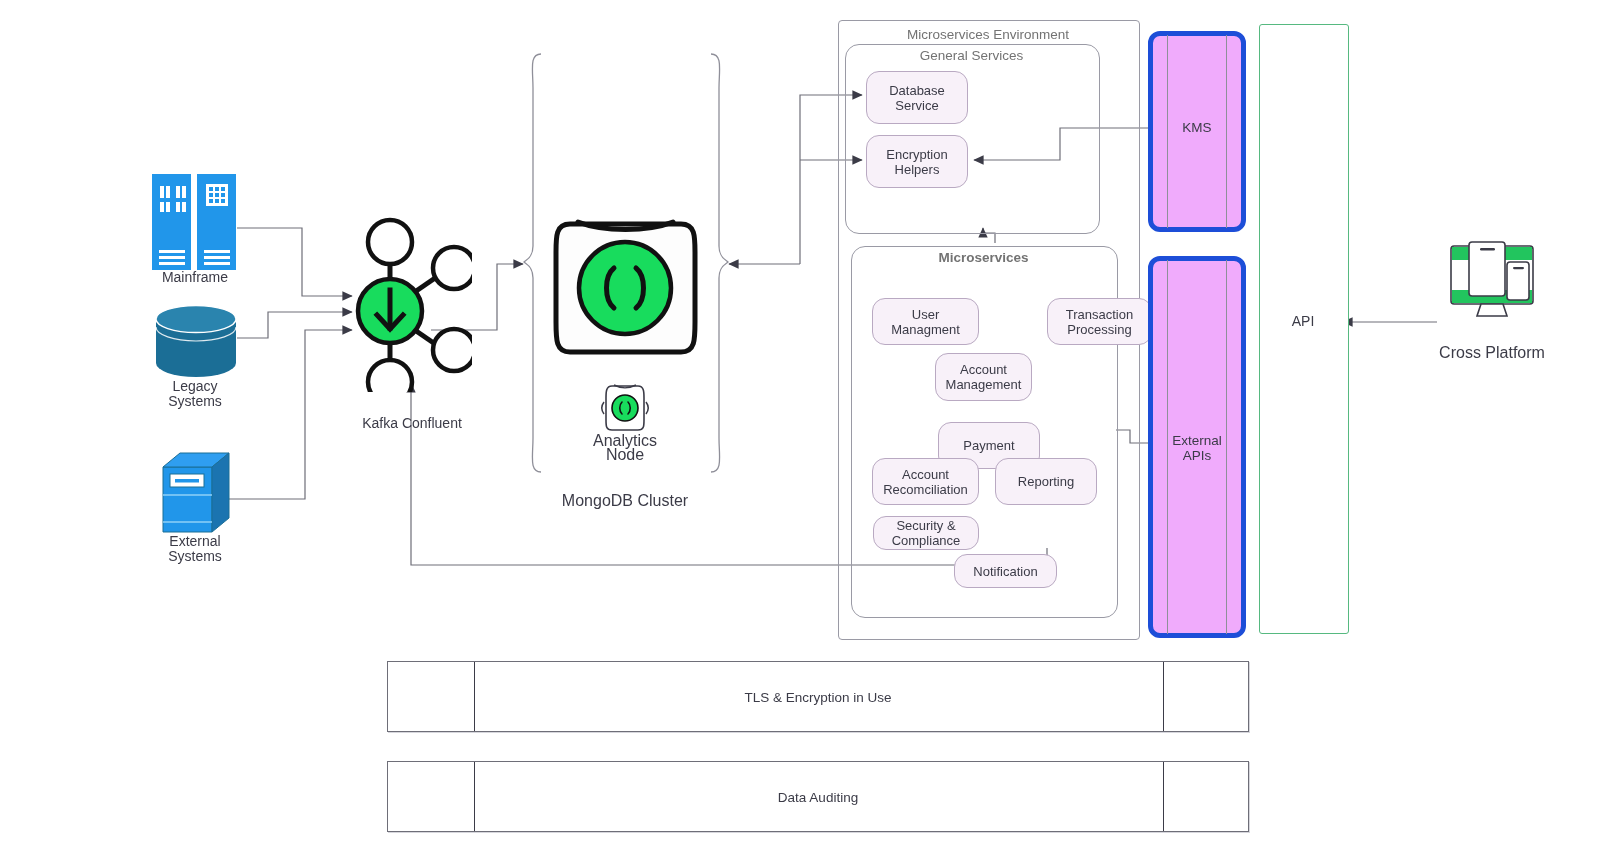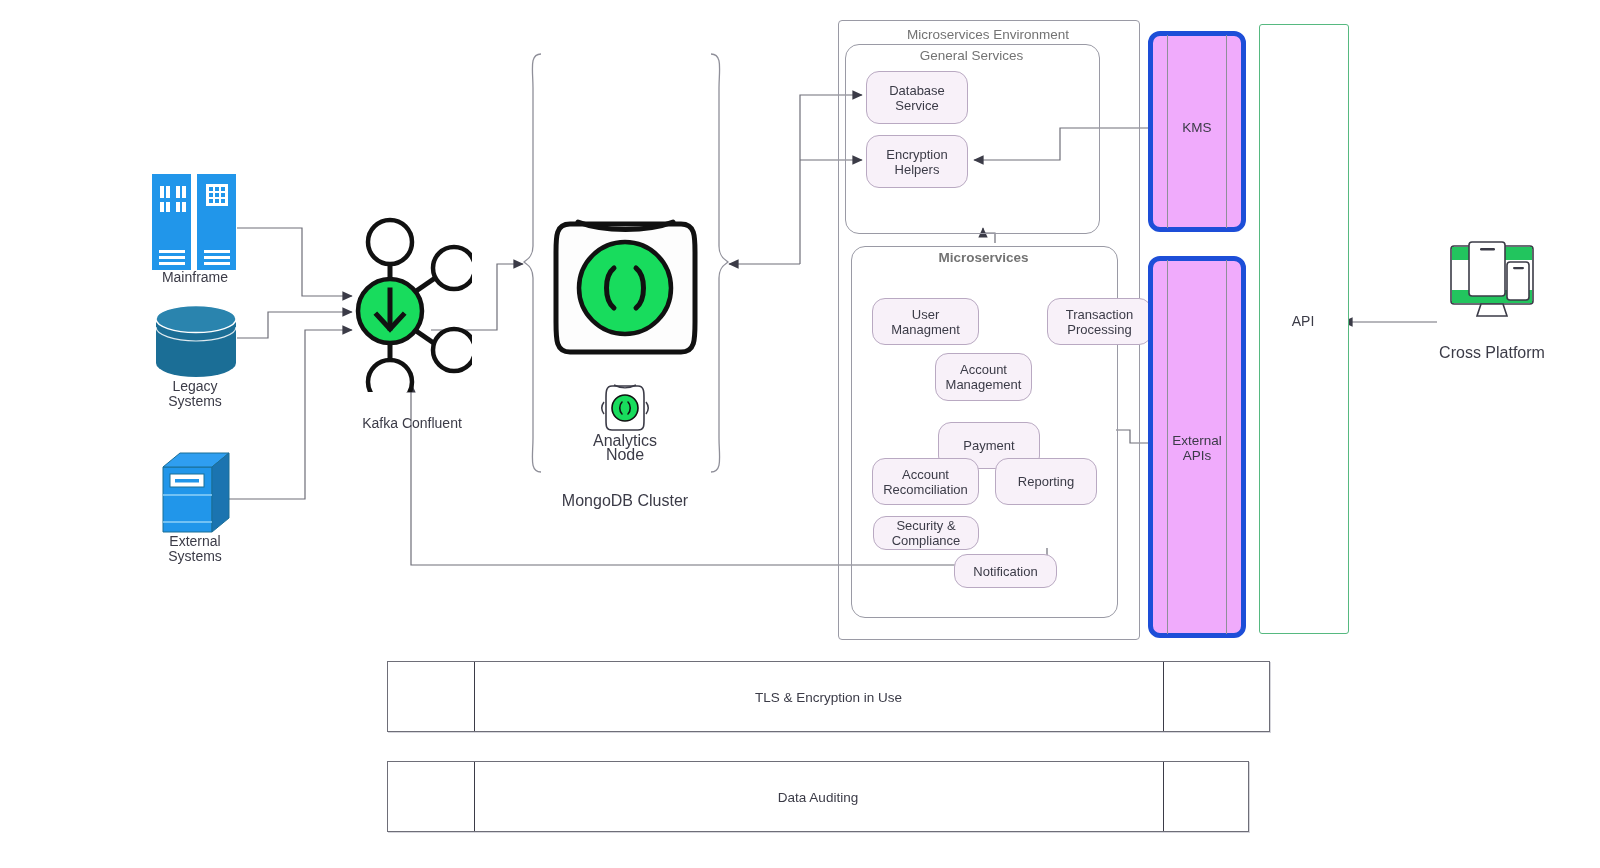--- a/index.html
+++ b/index.html
@@ -269,21 +269,21 @@
       <rect x="5" y="50" width="80" height="13" fill="#22c55e"></rect>
       <path d="M34,64 L30,76 L60,76 L56,64 z" fill="#ffffff" stroke="#3b3b47" stroke-width="1.6"></path>
       <rect x="22" y="2" width="36" height="54" rx="3" fill="#ffffff" stroke="#3b3b47" stroke-width="1.6"></rect>
       <rect x="33" y="8" width="15" height="2.4" rx="1.2" fill="#3b3b47"></rect>
       <rect x="60" y="22" width="22" height="38" rx="3" fill="#ffffff" stroke="#3b3b47" stroke-width="1.6"></rect>
       <rect x="66" y="27" width="11" height="2.2" rx="1.1" fill="#3b3b47"></rect>
     </svg>
   </div>
   <div class="lbl sm" style="left:1427px;top:346px;width:130px;">Cross Platform</div>
 
-  <div class="bar" style="left:387px;top:661px;width:860px;height:69px;padding-left:21px;">
+  <div class="bar" style="left:387px;top:661px;width:860px;height:69px;">
     <div class="vdiv" style="left:86px;"></div>
     <div class="vdiv" style="left:775px;"></div>
     <div class="txt">TLS &amp; Encryption in Use</div>
   </div>
 
   <div class="bar" style="left:387px;top:761px;width:860px;height:69px;">
     <div class="vdiv" style="left:86px;"></div>
     <div class="vdiv" style="left:775px;"></div>
     <div class="txt">Data Auditing</div>
   </div>

